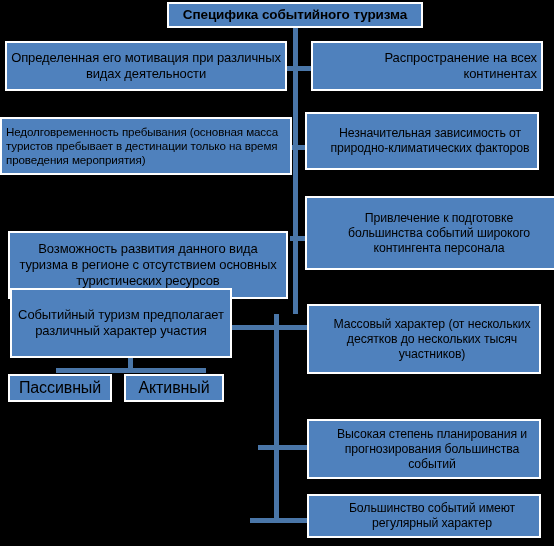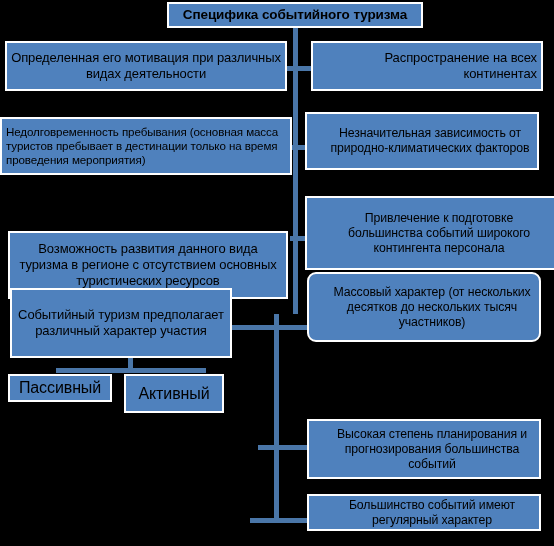--- a/index.html
+++ b/index.html
@@ -90,43 +90,43 @@
   </div>
 
   <div class="node fs13" style="left:10px;top:288px;width:222px;height:70px;">
     <span>Событийный туризм предполагает различный характер участия</span>
   </div>
 
   <div class="node fs14" style="left:8px;top:374px;width:104px;height:28px;">
     <span>Пассивный</span>
   </div>
 
-  <div class="node fs14" style="left:124px;top:374px;width:100px;height:39px;">
+  <div class="node fs14" style="left:124px;top:374px;width:100px;height:28px;">
     <span>Активный</span>
   </div>
 
 
 
   <div class="node fs13" style="left:311px;top:41px;width:232px;height:50px;text-align:right;">
     <span>Распространение на всех континентах</span>
   </div>
 
   <div class="node fs12" style="left:305px;top:112px;width:234px;height:58px;">
     <span>Незначительная зависимость от природно-климатических факторов</span>
   </div>
 
   <div class="node fs12" style="left:305px;top:196px;width:252px;height:74px;">
     <span>Привлечение к подготовке большинства событий широкого контингента персонала</span>
   </div>
 
-  <div class="node fs12" style="left:307px;top:272px;width:234px;height:70px;border-radius:9px;">
+  <div class="node fs12" style="left:307px;top:304px;width:234px;height:70px;">
     <span>Массовый характер (от нескольких десятков до нескольких тысяч участников)</span>
   </div>
 
   <div class="node fs12" style="left:307px;top:419px;width:234px;height:60px;">
     <span>Высокая степень планирования и прогнозирования большинства событий</span>
   </div>
 
-  <div class="node fs12" style="left:307px;top:494px;width:234px;height:37px;">
+  <div class="node fs12" style="left:307px;top:494px;width:234px;height:44px;">
     <span>Большинство событий имеют регулярный характер</span>
   </div>
 
 </div>
 
 </body></html>

